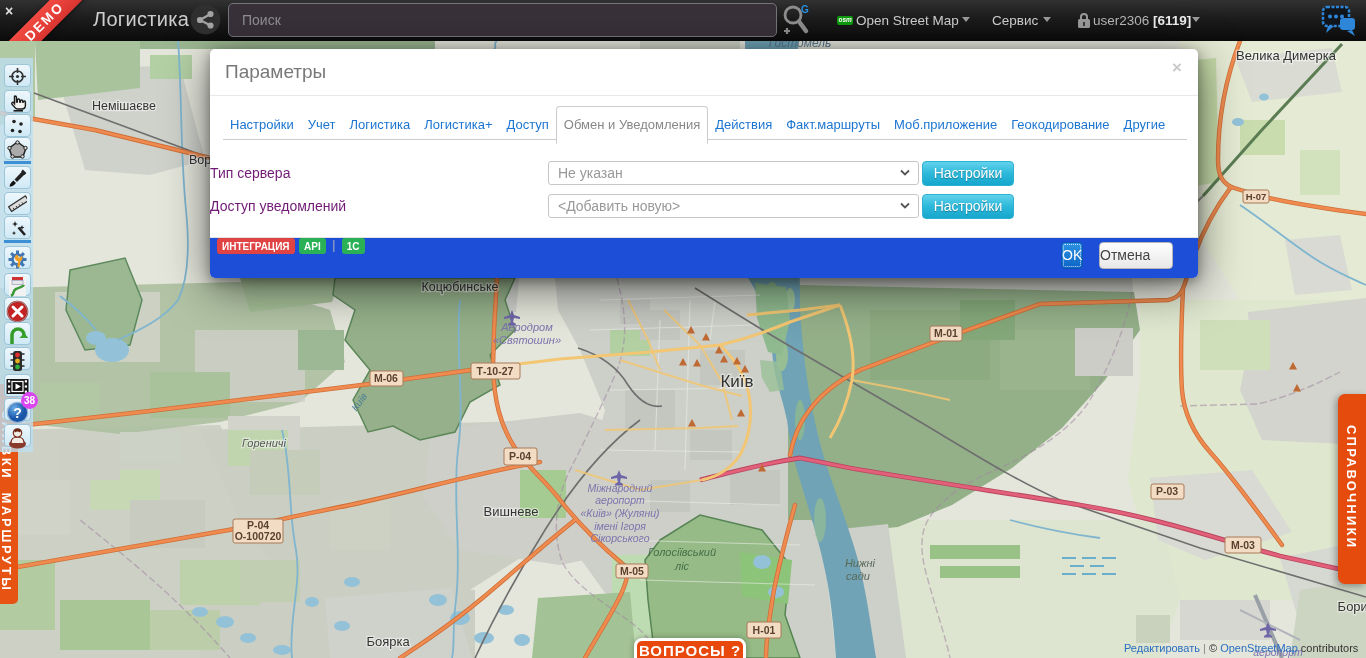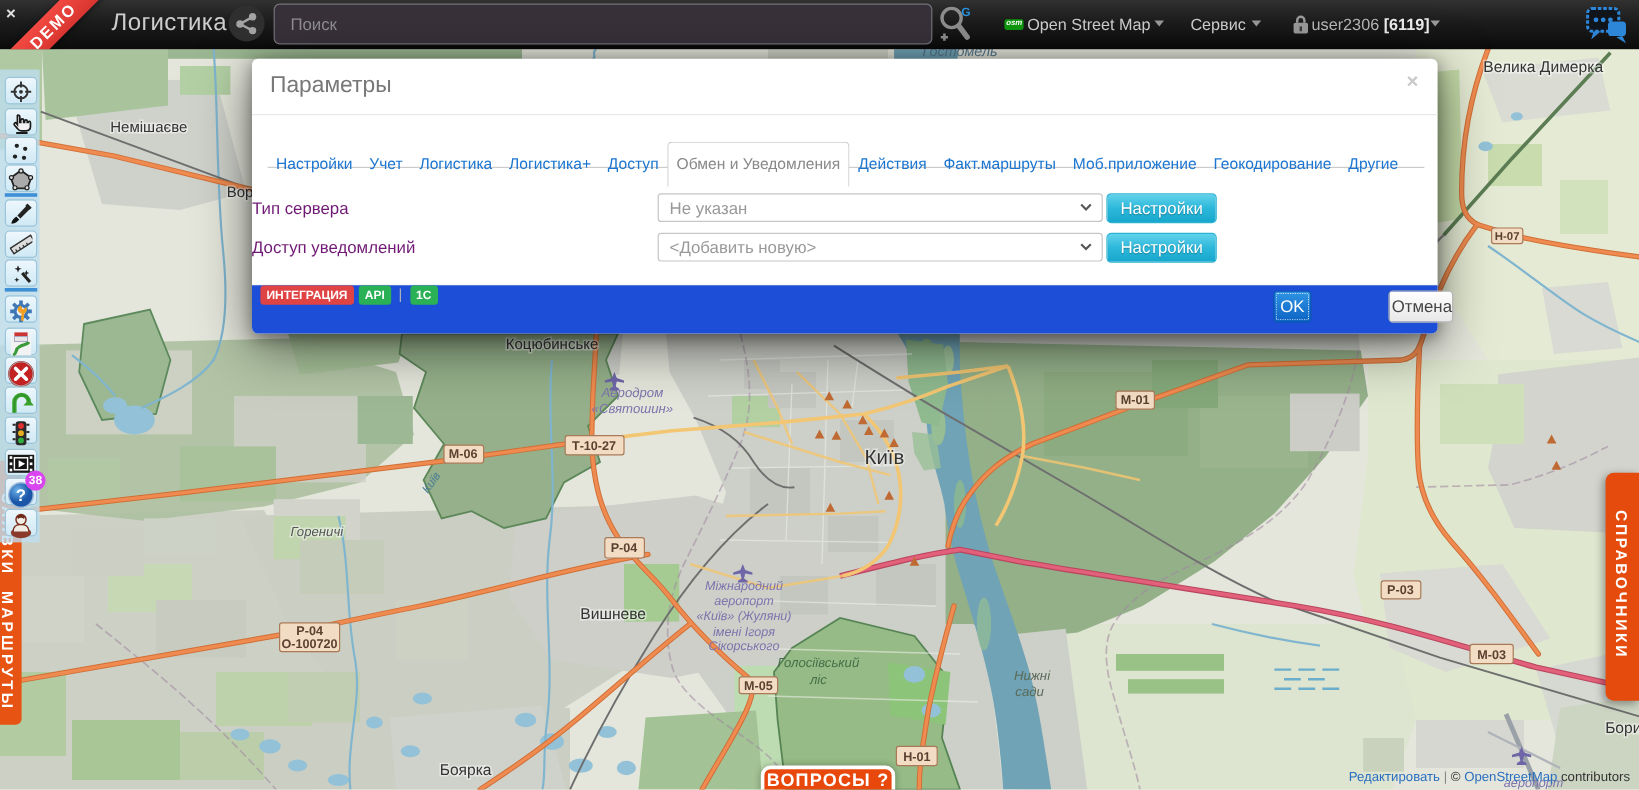--- a/index.html
+++ b/index.html
@@ -15,33 +15,33 @@
 .caret{position:absolute;width:0;height:0;border:4px solid transparent;border-top:5px solid #9a9a9a}
 #lockic{position:absolute;left:1077px;top:12px}
 #chatic{position:absolute;left:1320px;top:4px}
 
 #modal{position:absolute;left:210px;top:49px;width:988px;height:229px;background:#fff;border-radius:5px;box-shadow:0 10px 45px rgba(0,0,0,.55),0 3px 12px rgba(0,0,0,.35);z-index:40}
 #mhead{position:absolute;left:0;top:0;width:988px;height:46px;border-bottom:1px solid #e8e8e8}
 #mtitle{position:absolute;left:15px;top:12px;font-size:19px;font-weight:400;color:#787878}
 #mx{position:absolute;left:962px;top:9px;color:#c9c9c9;font-size:17px;font-weight:700}
 #tabs{position:absolute;left:13px;top:47px;width:964px;height:44px;border-bottom:1px solid #ccc;box-sizing:border-box;padding-top:2px;white-space:nowrap}
 .tab{display:inline-block;padding:0 7px;font-size:13px;color:#1b75d1;line-height:36px;margin-top:4px}
-.tab.on{color:#888;border:1px solid #ccc;border-bottom:1px solid #fff;border-radius:4px 4px 0 0;background:#fff;position:relative;top:0px;line-height:36px;margin-top:20px;margin-bottom:-1px;padding-top:0px;height:38px;box-sizing:border-box}
+.tab.on{color:#888;border:1px solid #ccc;border-bottom:1px solid #fff;border-radius:4px 4px 0 0;background:#fff;position:relative;top:0px;line-height:36px;margin-top:8px;margin-bottom:-1px;padding-top:0px;height:38px;box-sizing:border-box}
 .frow{position:absolute;left:0;height:25px}
 .frow label{position:absolute;left:0;width:328px;text-align:left;font-size:14px;color:#701a75;top:4px;display:block}
 .sel{position:absolute;left:338px;width:371px;height:24px;border:1px solid #c6c6c6;border-radius:3px;box-sizing:border-box;font-size:14px;color:#999;line-height:22px;padding-left:9px;background:#fff}
 .chev{position:absolute;right:8px;top:7px;width:10px;height:8px}
 .btnc{position:absolute;left:712px;width:92px;height:25px;background:linear-gradient(#62d2ec,#2cb8da 50%,#17a7cd);border:1px solid #2db2d2;border-radius:4px;box-sizing:border-box;color:#fff;font-size:14px;text-align:center;line-height:23px;text-shadow:0 1px 1px rgba(0,0,0,.3)}
 #mfoot{position:absolute;left:0;top:188px;width:988px;height:41px;background:#1d4ed8;border-top:1px solid #e2e2e2;border-radius:0 0 5px 5px;box-sizing:border-box}
 .bdg{display:inline-block;color:#fff;font-size:10px;font-weight:700;padding:3px 5px 2px;border-radius:3px;vertical-align:top}
 .bred{background:#e04343}
 .bgrn{background:#2bb155}
 #bsep{color:#b5b5b5;font-size:12px;vertical-align:top;padding:2px 2px}
-#okb{position:absolute;left:851px;top:4px;width:32px;height:27px;background:linear-gradient(#2e93e2,#0d64c5);border:1px solid #0a58b0;border-radius:4px;box-sizing:border-box;color:#fff;font-size:14px;text-align:center;line-height:25px;outline:1px dotted #cfe4f8;outline-offset:-3px}
-#cancb{position:absolute;left:947px;top:4px;width:54px;height:27px;background:linear-gradient(#fefefe,#e8e8e8);border:1px solid #b6b6b6;border-radius:4px;box-sizing:border-box;color:#444;font-size:14px;text-align:right;line-height:25px}
+#okb{position:absolute;left:851px;top:4px;width:22px;height:27px;background:linear-gradient(#2e93e2,#0d64c5);border:1px solid #0a58b0;border-radius:4px;box-sizing:border-box;color:#fff;font-size:14px;text-align:center;line-height:25px;outline:1px dotted #cfe4f8;outline-offset:-3px}
+#cancb{position:absolute;left:889px;top:4px;width:74px;height:27px;background:linear-gradient(#fefefe,#e8e8e8);border:1px solid #b6b6b6;border-radius:4px;box-sizing:border-box;color:#444;font-size:14px;text-align:left;line-height:25px}
 
 #tbback{position:absolute;left:0;top:58px;width:33px;height:394px;background:rgba(190,222,240,.8);z-index:14}
 .tbtn{position:absolute;left:4px;width:27px;height:23px;background:linear-gradient(#eef7fc,#cfe9f5);border:1px solid #9cc5da;border-radius:4px;box-sizing:border-box;z-index:20;text-align:center}
 .tbtn svg{margin-top:2px}
 .tsep{position:absolute;left:4px;width:27px;height:3px;background:#3d8fd6;z-index:20}
 #lstrip{position:absolute;left:0;top:384px;width:18px;height:220px;background:#e65313;border-radius:0 5px 5px 0;z-index:12}
 #lstrip span{position:absolute;left:14px;top:27px;transform:rotate(90deg);transform-origin:0 0;font-size:13px;font-weight:700;color:#fff;letter-spacing:2.6px;white-space:nowrap}
 #rtab{position:absolute;left:1338px;top:394px;width:28px;height:190px;background:#e54b0d;border-radius:7px 0 0 7px;box-shadow:-2px 2px 7px rgba(0,0,0,.35);z-index:12}
 #rtab span{position:absolute;left:21px;top:31px;transform:rotate(90deg);transform-origin:0 0;font-size:13px;font-weight:700;color:#fff;letter-spacing:2.2px;white-space:nowrap}
 #qbtn{position:absolute;left:634px;top:638px;width:112px;height:30px;background:#e8480c;border:3px solid #fff;border-radius:8px;box-sizing:border-box;color:#fff;font-weight:700;font-size:15px;text-align:center;line-height:19px;letter-spacing:1px;z-index:10;box-shadow:0 0 6px rgba(0,0,0,.3)}

